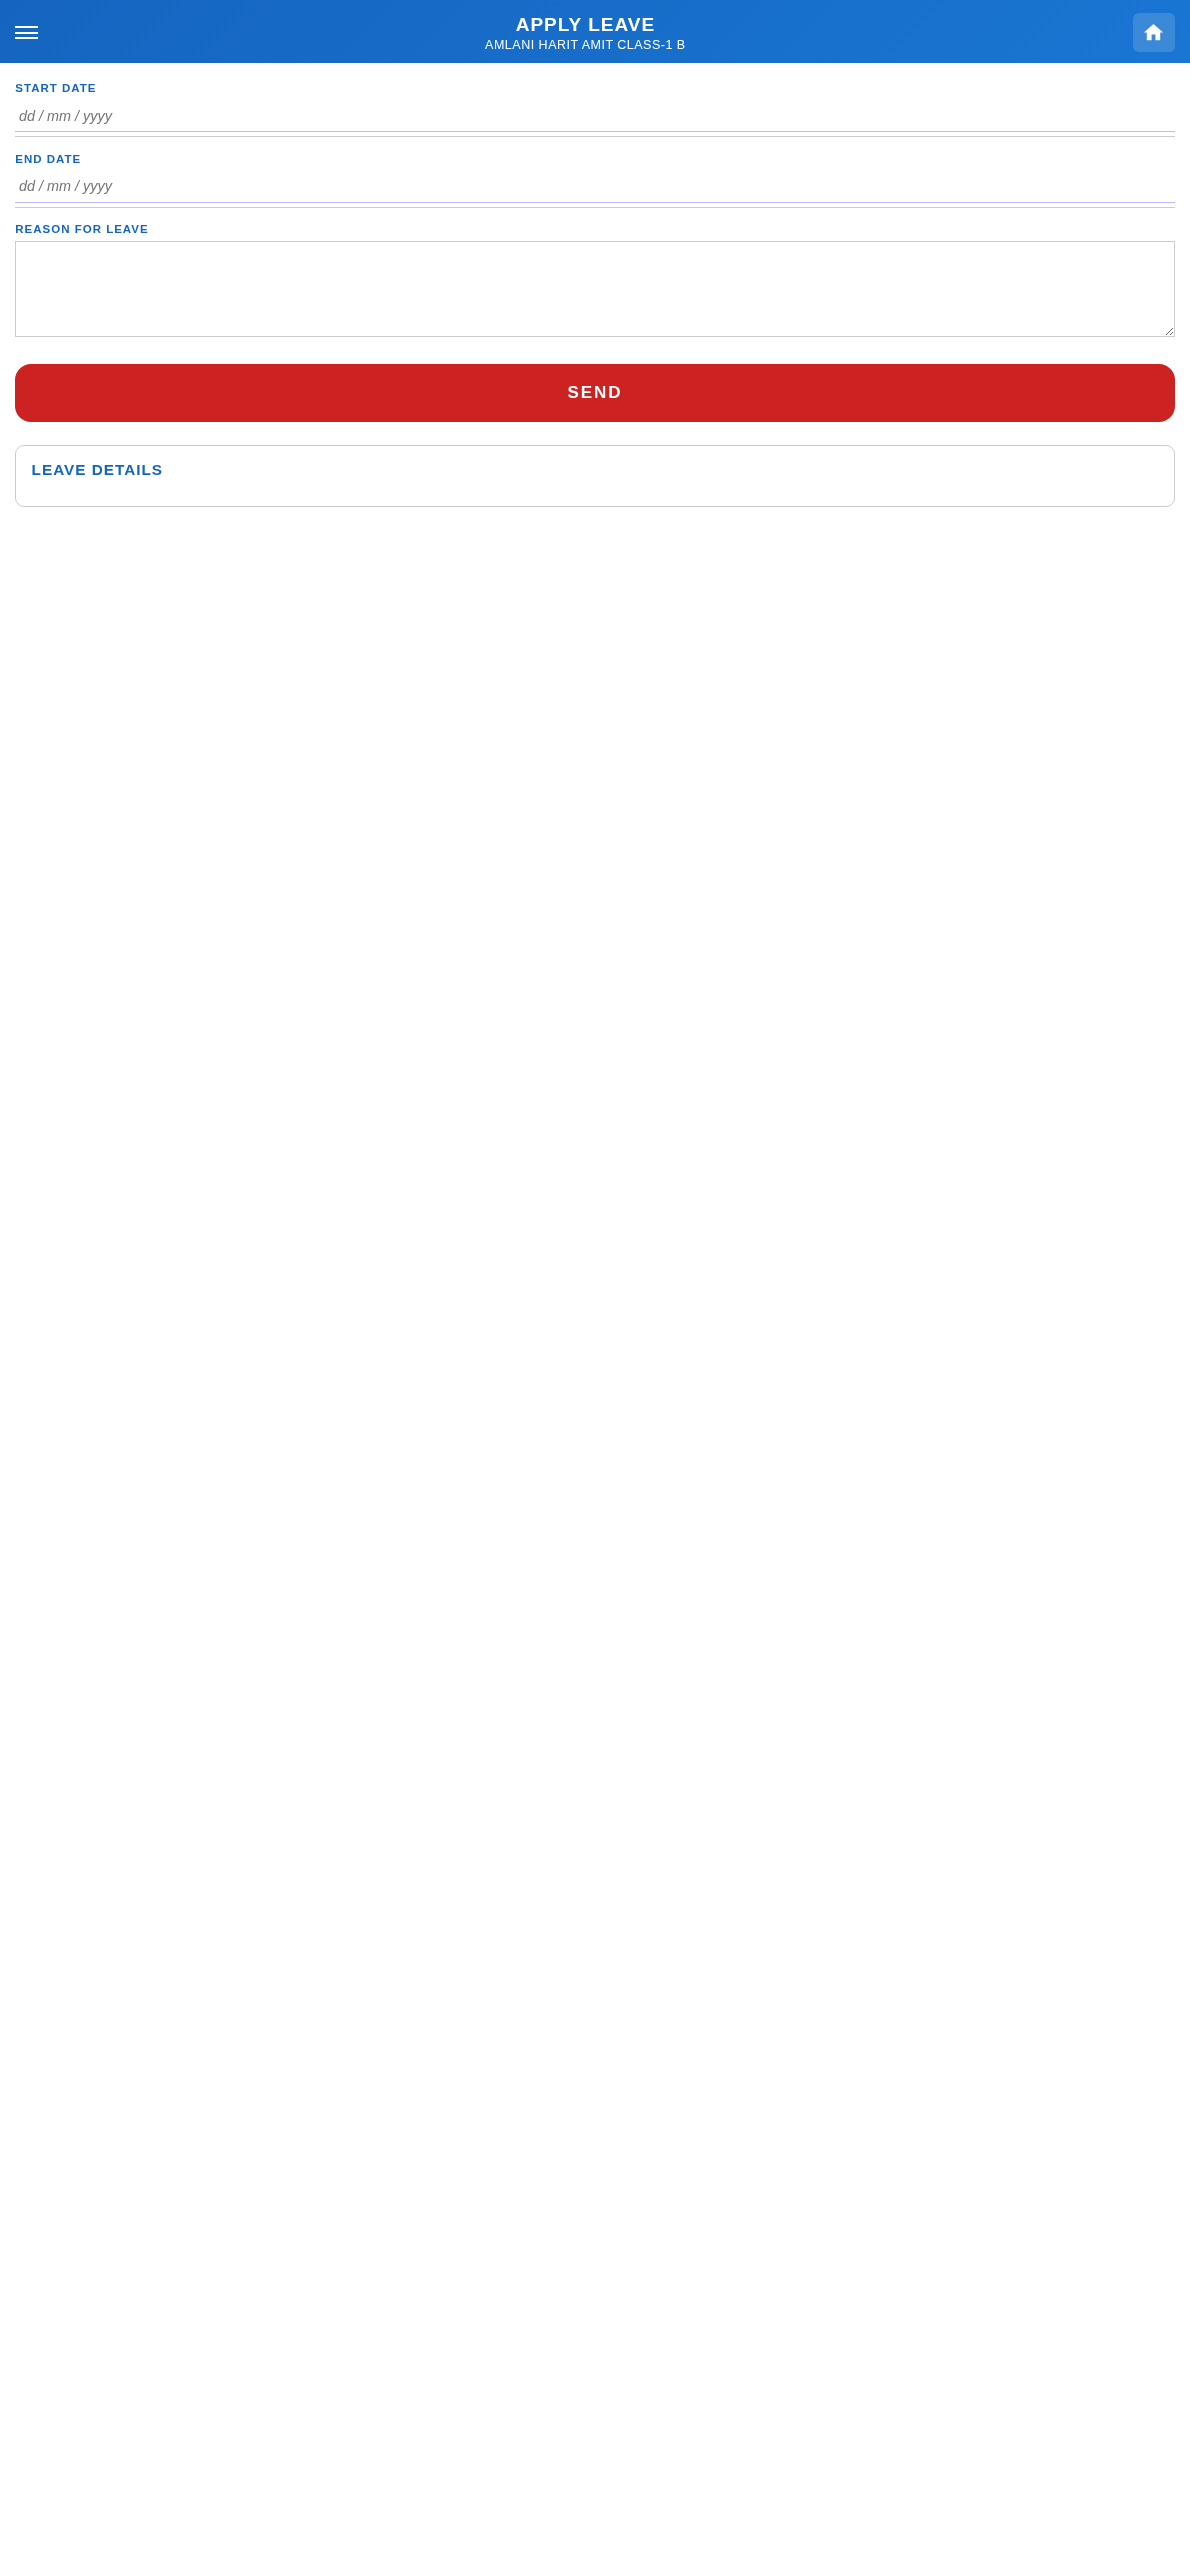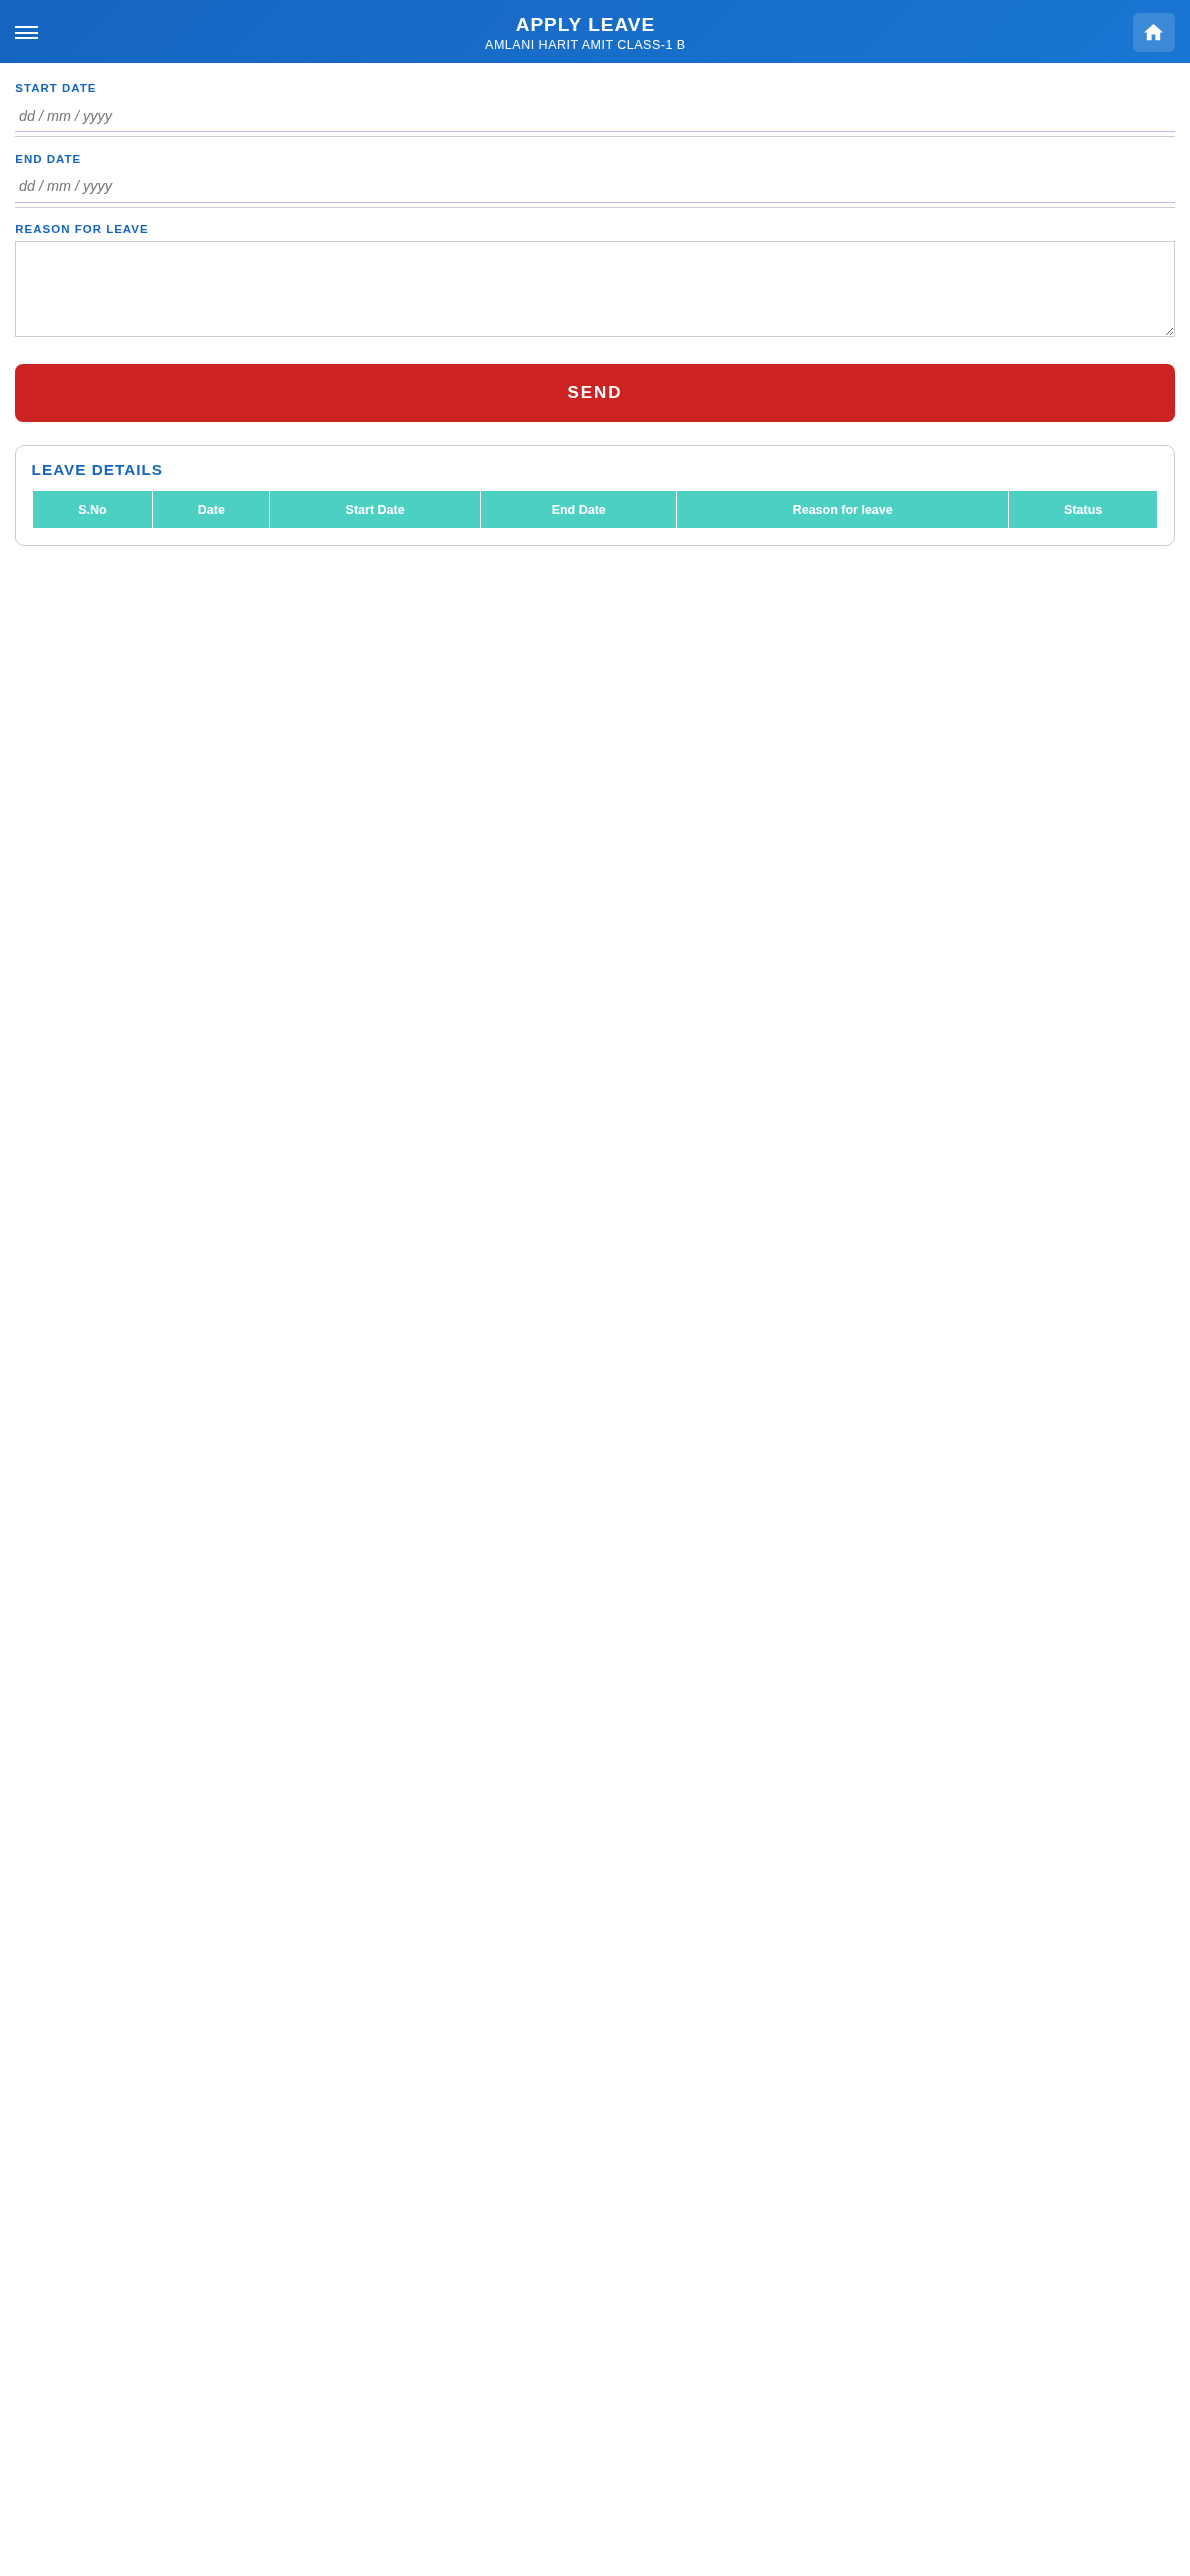--- a/index.html
+++ b/index.html
@@ -127,21 +127,21 @@
       background-color: #CC2222;
       color: #ffffff;
       border: none;
       padding: 19px;
       font-size: 17px;
       font-weight: bold;
       letter-spacing: 1.9px;
       cursor: pointer;
       margin-top: 23px;
       margin-bottom: 23px;
-      border-radius: 8px;
+      border-radius: 16px;
     }
 
     
     .leave-details-card {
       border: 1px solid #cccccc;
       border-radius: 9px;
       padding: 15.3px;
       margin-top: 7.7px;
     }
 
@@ -210,32 +210,16 @@
 
   <div class="field-group">
     <label class="field-label">REASON FOR LEAVE</label>
     <textarea class="reason-textarea" style=""></textarea>
   </div>
 
   <button class="send-button">SEND</button>
 
   <div class="leave-details-card">
     <div class="leave-details-title">LEAVE DETAILS</div>
-    <table class="leave-table">
-      <thead>
-        <tr>
-
-        <th>S.No</th>
-            <th>Date</th>
-            <th>Start Date</th>
-            <th>End Date</th>
-            <th>Reason for leave</th>
-            <th>Status</th>
-          </tr>
-      </thead>
-      <tbody>
-        
-      </tbody>
-    </table>
   </div>
 
 </div>
 
 
 </body></html>

